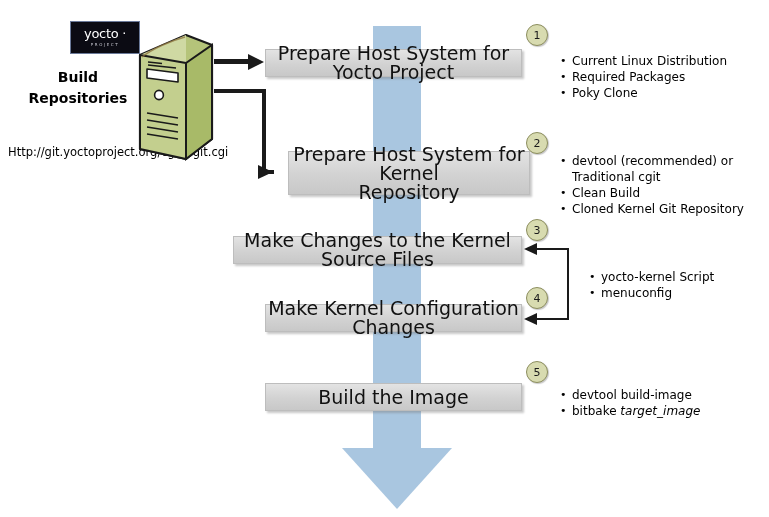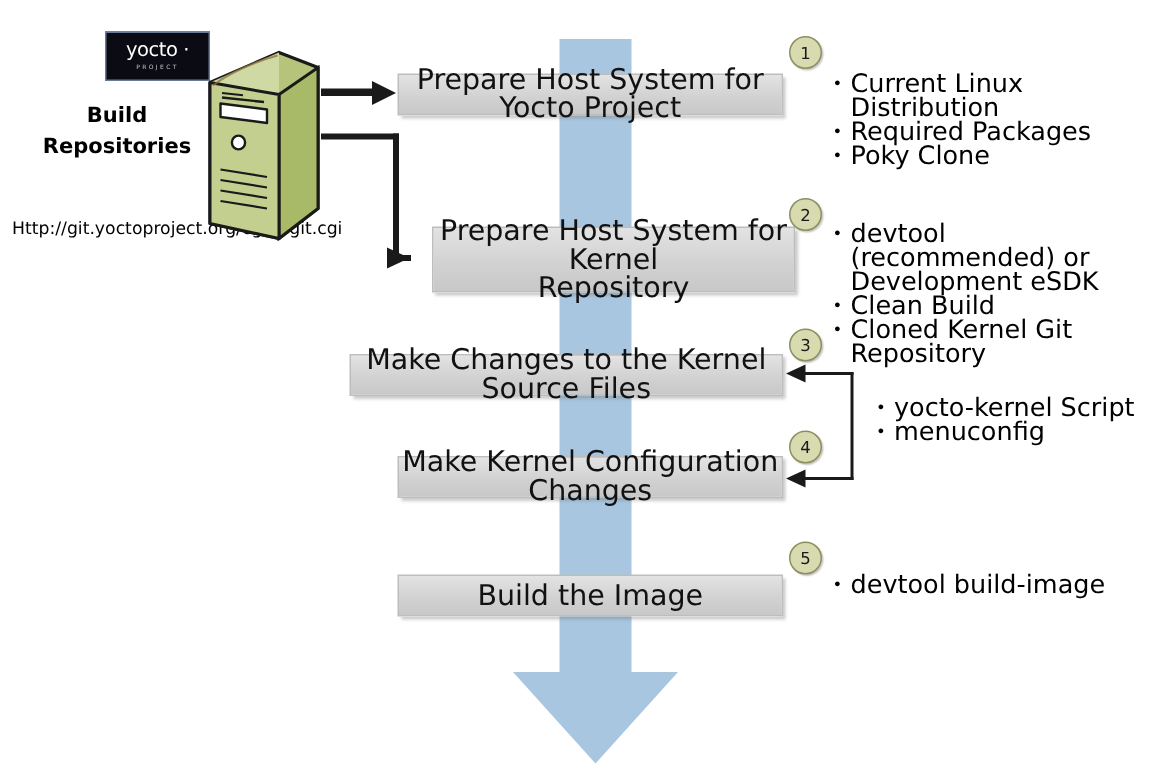--- a/index.html
+++ b/index.html
@@ -144,24 +144,24 @@
   }
   #num1 { left: 526px; top: 20px; }
   #num2 { left: 526px; top: 128px; }
   #num3 { left: 526px; top: 215px; }
   #num4 { left: 526px; top: 283px; }
   #num5 { left: 526px; top: 357px; }
 
   
   .blist {
     position: absolute;
-    margin: 4px;
+    margin: 9px;
     padding: 0;
     list-style: none;
-    font-size: 17px;
+    font-size: 12px;
     line-height: 16px;
     color: #000;
   }
   .blist li {
     position: relative;
     padding-left: 12px;
     margin: 0;
   }
   .blist li::before {
     content: "\2022";
@@ -317,32 +317,33 @@
   </div>
 
   <ul class="blist" id="list1">
     <li><span>Current Linux Distribution</span></li>
     <li><span>Required Packages</span></li>
     <li><span>Poky Clone</span></li>
   </ul>
 
   <ul class="blist" id="list2">
     <li><span>devtool (recommended) or</span></li>
-    <li class="cont"><span>Development eSDK</span></li>
+    <li class="cont"><span>Traditional cgit</span></li>
     <li><span>Clean Build</span></li>
     <li><span>Cloned Kernel Git Repository</span></li>
   </ul>
 
   <ul class="blist" id="list3">
     <li><span>yocto-kernel Script</span></li>
     <li><span>menuconfig</span></li>
   </ul>
 
   <ul class="blist" id="list5">
     <li><span>devtool build-image</span></li>
+    <li><span>bitbake </span><em>target_image</em></li>
   </ul>
 
   <div class="br" id="br-v"></div>
   <div class="br" id="br-h1"></div>
   <div class="br" id="br-h2"></div>
   <div id="br-head1"></div>
   <div id="br-head2"></div>
 
 </div>
 

